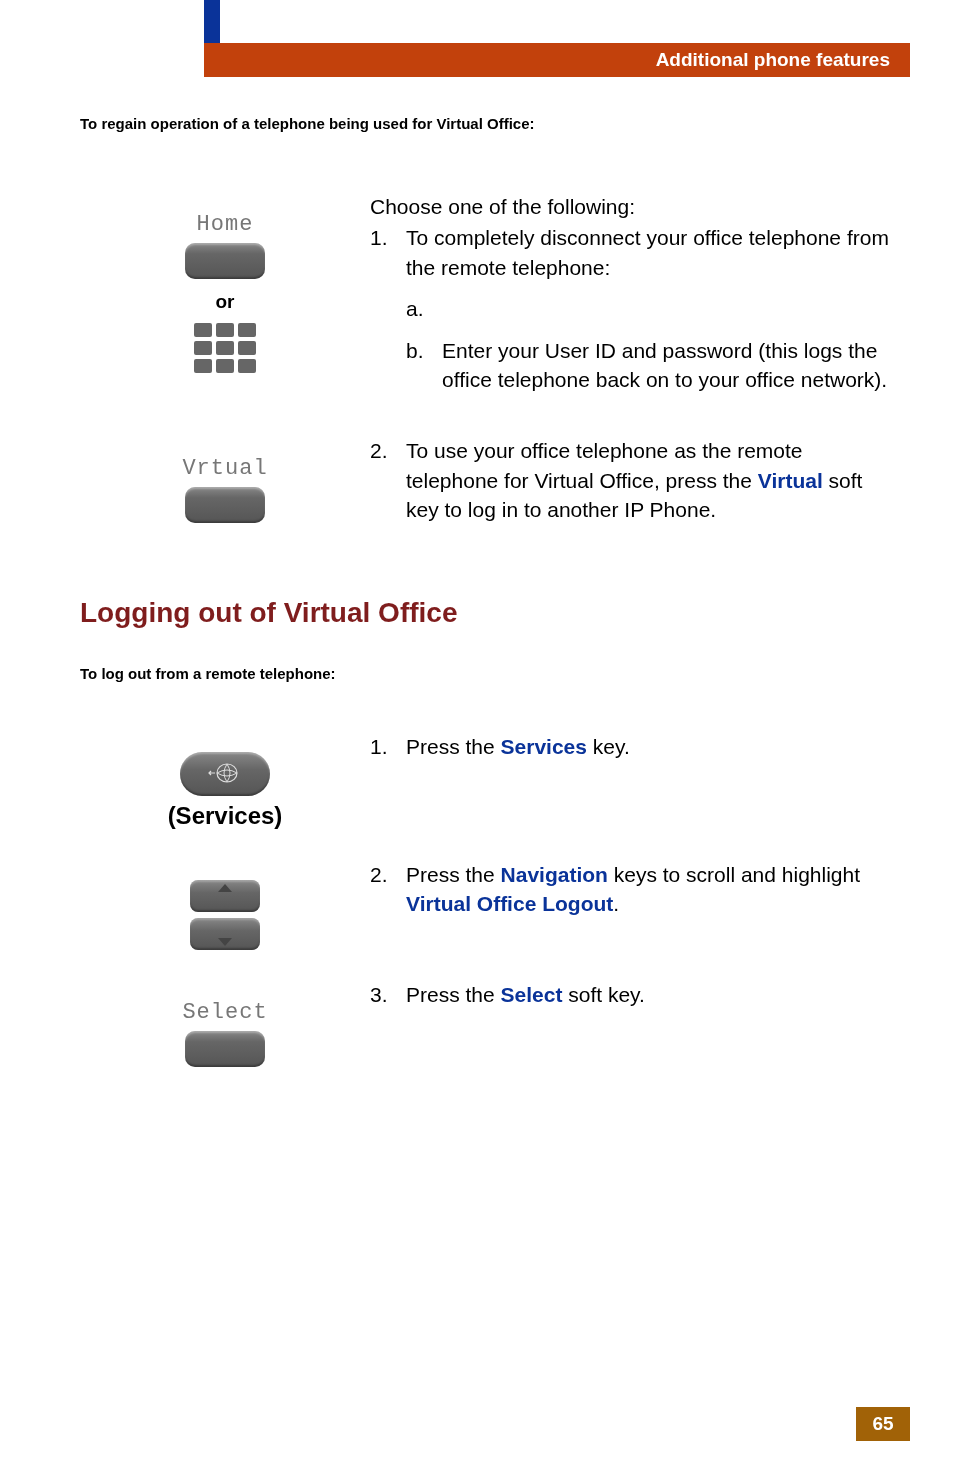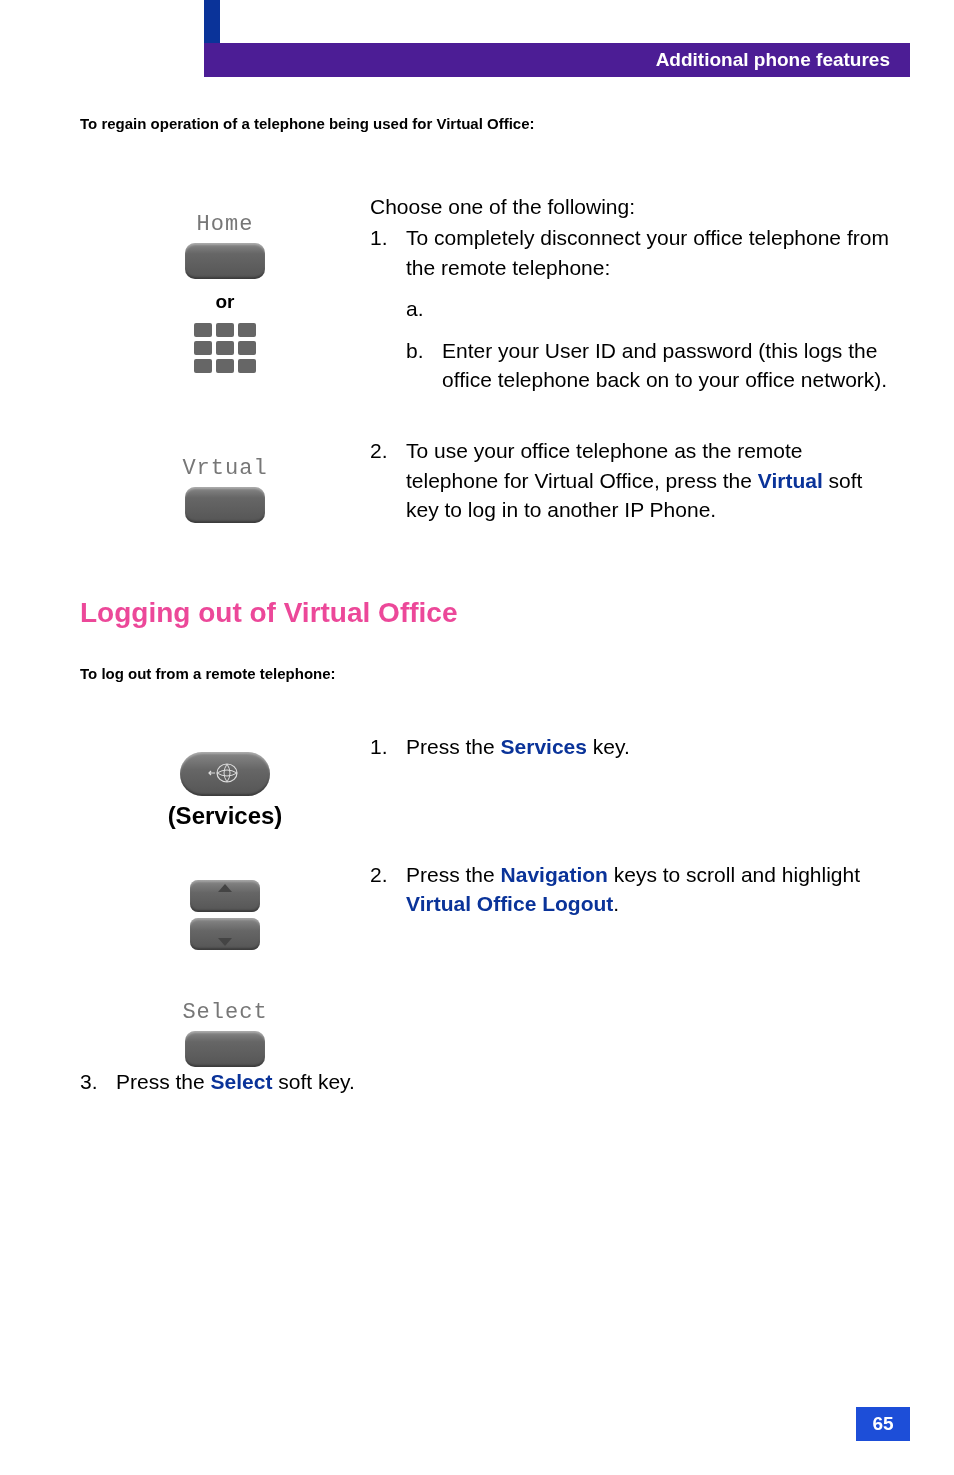--- a/index.html
+++ b/index.html
@@ -18,21 +18,21 @@
     width: 16px;
     height: 44px;
     background: #0a3399;
   }
   .header-bar {
     position: absolute;
     top: 43px;
     left: 204px;
     right: 44px;
     height: 34px;
-    background: #4c1d95;
+    background: #c2410c;
     color: #ffffff;
     font-weight: bold;
     font-size: 19px;
     display: flex;
     align-items: center;
     justify-content: flex-end;
     padding-right: 20px;
   }
   .content {
     position: absolute;
@@ -110,21 +110,21 @@
   }
   .sub-num {
     width: 36px;
     flex-shrink: 0;
   }
   .key-term {
     color: #0a3399;
     font-weight: bold;
   }
   .section-title {
-    color: #ec4899;
+    color: #7f1d1d;
     font-weight: bold;
     font-size: 28px;
     margin-top: 60px;
     margin-bottom: 36px;
     font-family: Arial, Helvetica, sans-serif;
   }
   .services-btn {
     width: 90px;
     height: 44px;
     background: linear-gradient(to bottom, #888 0%, #666 40%, #555 100%);
@@ -174,21 +174,21 @@
     border-left: 7px solid transparent;
     border-right: 7px solid transparent;
     border-top: 8px solid #444;
   }
   .page-num-box {
     position: absolute;
     bottom: 34px;
     right: 44px;
     width: 54px;
     height: 34px;
-    background: #1d4ed8;
+    background: #a16207;
     color: #fff;
     font-weight: bold;
     display: flex;
     align-items: center;
     justify-content: center;
     font-size: 19px;
   }
 </style>
 </head>
 <body>
@@ -289,21 +289,21 @@
     <div class="text-col">
       <div class="num-item">
         <div class="num">2.</div>
         <div>
           <span>Press the </span><span class="key-term">Navigation</span><span> keys to scroll and highlight </span><span class="key-term">Virtual Office Logout</span><span>.</span>
         </div>
       </div>
     </div>
   </div>
 
-  <div class="row" style="margin-top:30px;flex-direction:column;">
+  <div class="row" style="margin-top:30px;">
     <div class="icon-col">
       <div class="lcd-label">Select</div>
       <div class="softkey"></div>
     </div>
     <div class="text-col">
       <div class="num-item">
         <div class="num">3.</div>
         <div>
           <span>Press the </span><span class="key-term">Select</span><span> soft key.</span>
         </div>

